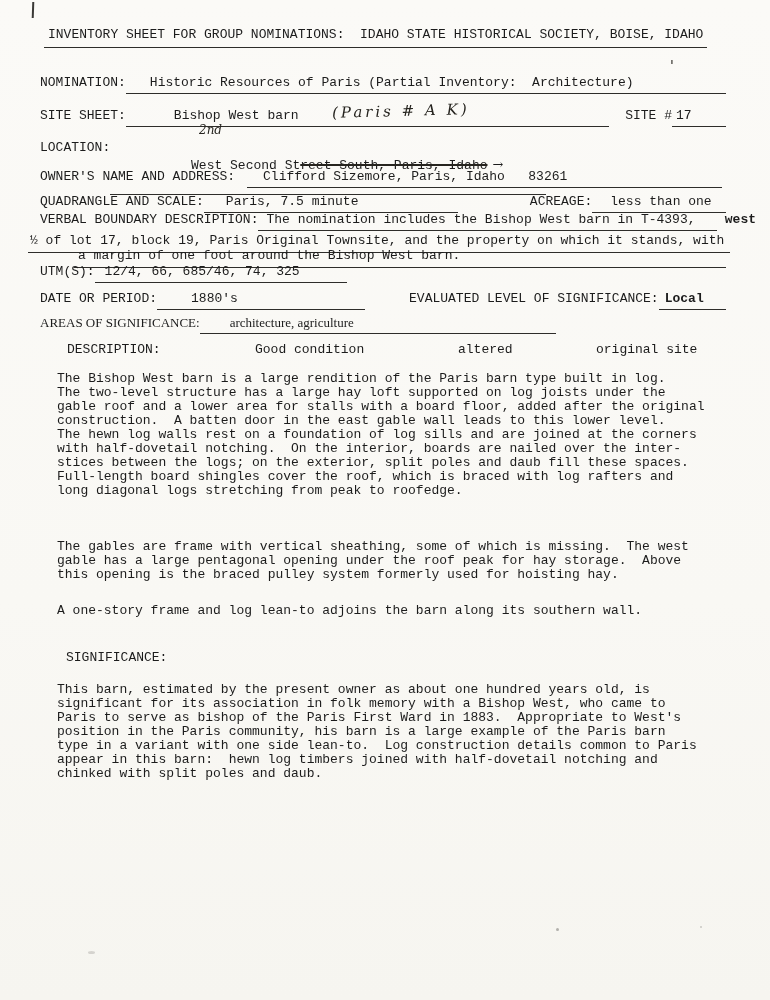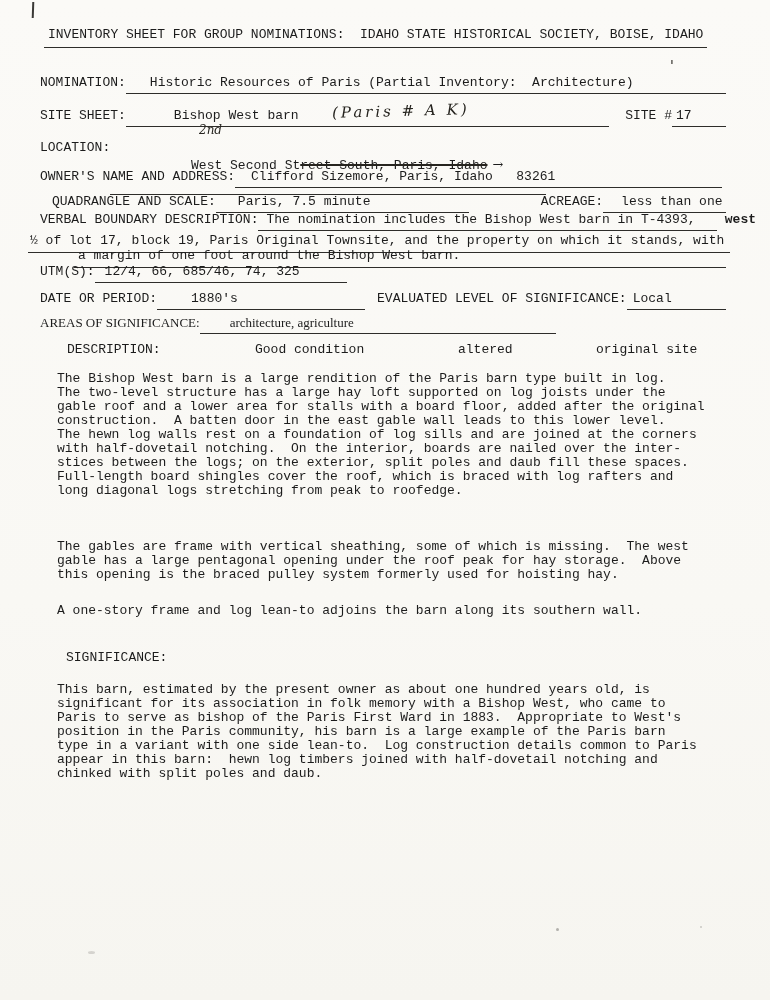--- a/index.html
+++ b/index.html
@@ -93,26 +93,26 @@
   <div class="hand" style="left:332px; top:102px; font-size:15px; letter-spacing:3px; transform:rotate(-1.5deg);">(Paris # A K)</div>
 
   <div class="row" style="top:139px; left:40px;">
     <span class="lbl">LOCATION:</span>
     <span class="ul" style="width:398px; padding-left:34px; padding-bottom:3px;">
       <span class="val">West Second St</span><span class="val strike">reet South, Paris, Idaho</span><span class="hand-inline">→</span>
     </span>
   </div>
   <div class="hand" style="left:199px; top:123px; font-size:12px;">2nd</div>
 
-  <div class="row" style="top:168px; left:40px; right:48px;">
+  <div class="row" style="top:168px; left:40px; right:48px;gap:12px;">
     <span class="lbl">OWNER'S NAME AND ADDRESS:</span>
     <span class="ul grow" style="padding-left:16px;">Clifford Sizemore, Paris, Idaho   83261</span>
   </div>
 
-  <div class="row" style="top:193px; left:52px; right:44px;">
+  <div class="row" style="top:193px; left:40px; right:44px;">
     <span class="lbl">QUADRANGLE AND SCALE:</span>
     <span class="ul" style="width:228px; padding-left:22px;">Paris, 7.5 minute</span>
     <span class="lbl" style="margin-left:72px;">ACREAGE:</span>
     <span class="ul grow" style="padding-left:18px;">less than one</span>
   </div>
 
   <div class="row" style="top:211px; left:40px; right:14px;">
     <span class="lbl">VERBAL BOUNDARY DESCRIPTION:</span>
     <span class="ul grow" style="padding-left:8px;">The nomination includes the Bishop West barn in T-4393,</span>
     <span class="lbl bold" style="margin-left:8px;">west</span>
@@ -125,22 +125,22 @@
   </div>
 
   <div class="row" style="top:263px; left:40px;">
     <span class="lbl">UTM(S):</span>
     <span class="ul" style="width:238px; padding-left:10px;">12/4, 66, 685/46, 74, 325</span>
   </div>
 
   <div class="row" style="top:290px; left:40px; right:44px;">
     <span class="lbl">DATE OR PERIOD:</span>
     <span class="ul" style="width:170px; padding-left:34px;">1880's</span>
-    <span class="lbl" style="margin-left:12px;">EVALUATED LEVEL OF SIGNIFICANCE:</span>
-    <span class="ul grow" style="padding-left:6px;">Local</span>
+    <span class="lbl" style="margin-left:44px;">EVALUATED LEVEL OF SIGNIFICANCE:</span>
+    <span class="ul grow" style="padding-left:6px;font-weight:bold;">Local</span>
   </div>
 
   <div class="row" style="top:314px; left:40px;font-family:Liberation Serif, serif;">
     <span class="lbl">AREAS OF SIGNIFICANCE:</span>
     <span class="ul" style="width:322px; padding-left:30px;">architecture, agriculture</span>
   </div>
 
   <div class="row" style="top:341px; left:0; right:17px; height:18px; display:block;margin-left:10px;">
     <span style="position:absolute; left:57px;">DESCRIPTION:</span>
     <span style="position:absolute; left:245px;">Good condition</span>

